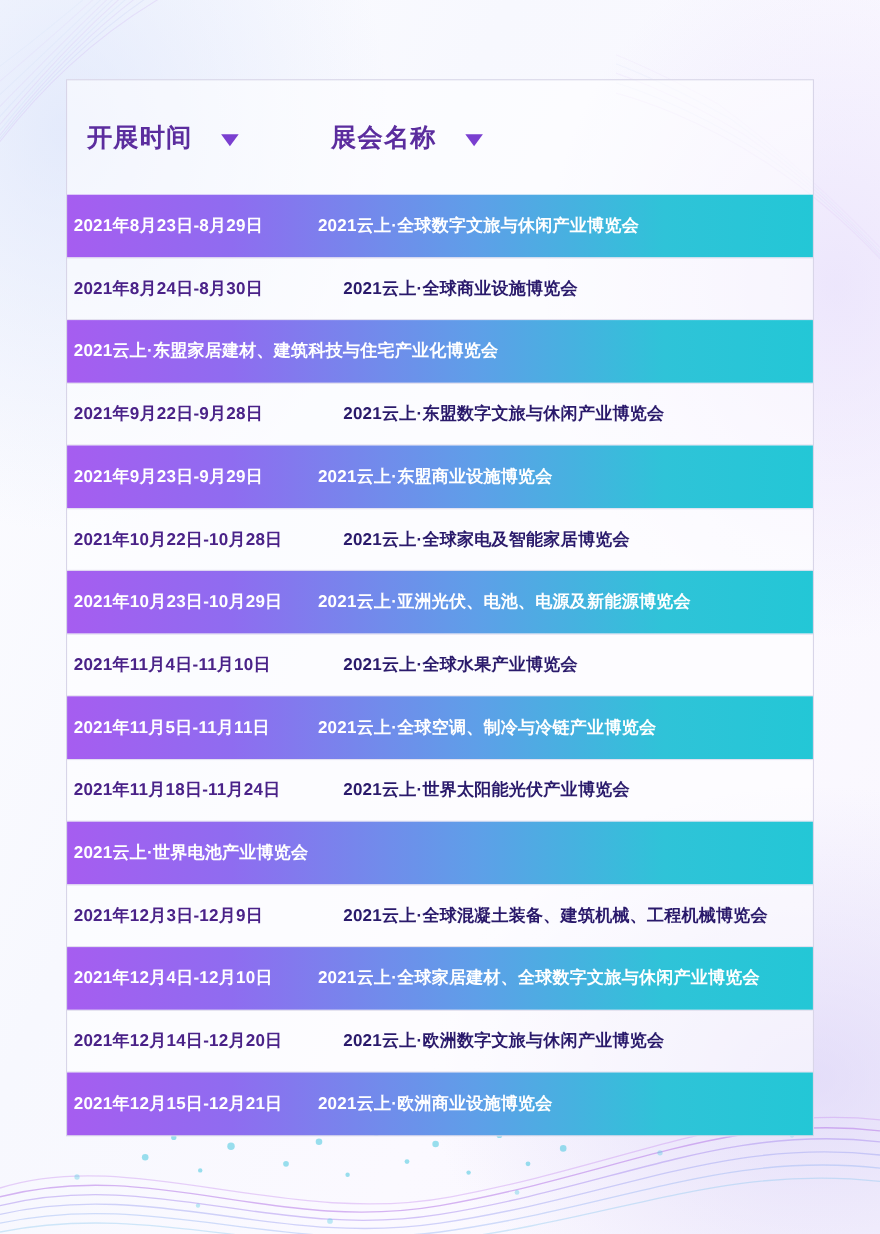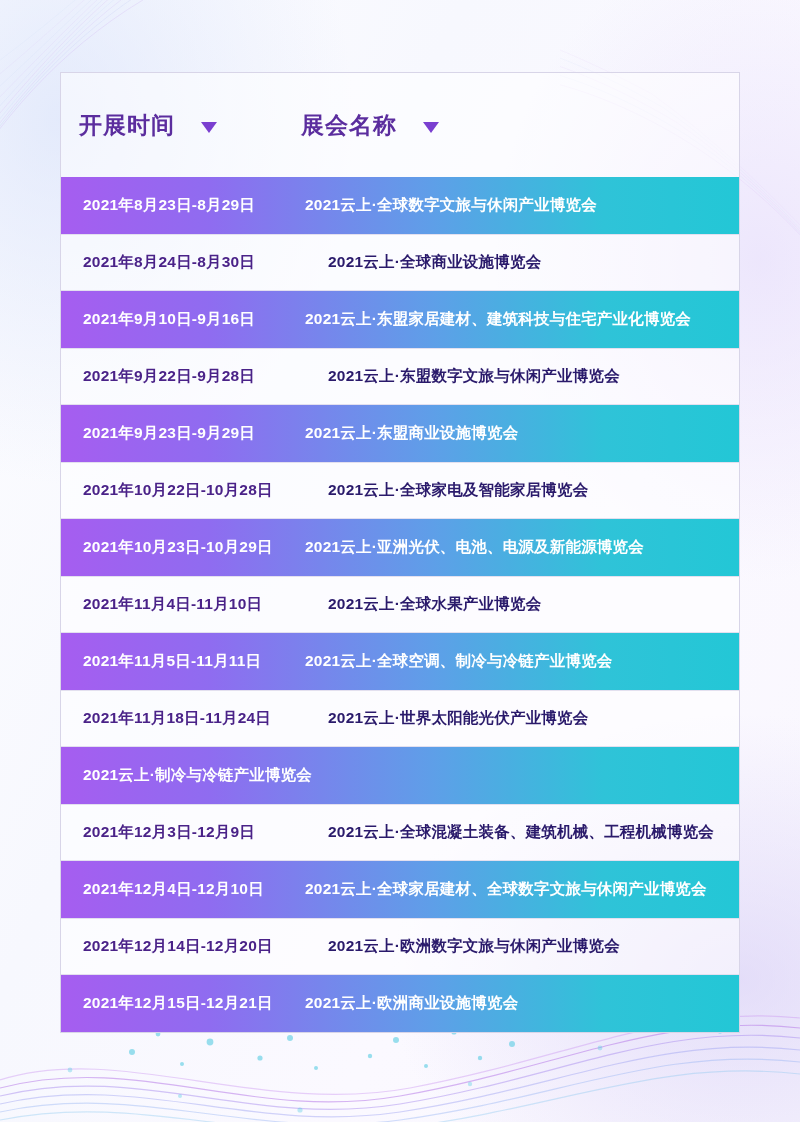--- a/index.html
+++ b/index.html
@@ -102,21 +102,21 @@
     border-right: 8px solid transparent;
     border-top: 11px solid #7a3fd0;
     margin-top: 4px;
   }
 
   .row {
     display: flex;
     align-items: center;
     height: 57px;
     box-sizing: border-box;
-    padding-left: 22px;
+    padding-left: 6px;
   }
   .row.odd {
     background: linear-gradient(90deg, #a65df0 0%, #8f6cf0 22%, #5e9fe8 55%, #2fc3d8 80%, #23c7d6 100%);
   }
   .row.odd .cell-date,
   .row.odd .cell-name {
     color: #ffffff;
   }
   .row.even {
     background: transparent;
@@ -225,21 +225,20 @@
     <div id="rows-container">
         <div class="row odd">
           <div class="cell-date">2021年8月23日-8月29日</div>
           <div class="cell-name">2021云上·全球数字文旅与休闲产业博览会</div>
         </div>
         <div class="row even">
           <div class="cell-date">2021年8月24日-8月30日</div>
           <div class="cell-name">2021云上·全球商业设施博览会</div>
         </div>
         <div class="row odd">
-          <div class="cell-date">2021年9月10日-9月16日</div>
           <div class="cell-name">2021云上·东盟家居建材、建筑科技与住宅产业化博览会</div>
         </div>
         <div class="row even">
           <div class="cell-date">2021年9月22日-9月28日</div>
           <div class="cell-name">2021云上·东盟数字文旅与休闲产业博览会</div>
         </div>
         <div class="row odd">
           <div class="cell-date">2021年9月23日-9月29日</div>
           <div class="cell-name">2021云上·东盟商业设施博览会</div>
         </div>
@@ -257,21 +256,21 @@
         </div>
         <div class="row odd">
           <div class="cell-date">2021年11月5日-11月11日</div>
           <div class="cell-name">2021云上·全球空调、制冷与冷链产业博览会</div>
         </div>
         <div class="row even">
           <div class="cell-date">2021年11月18日-11月24日</div>
           <div class="cell-name">2021云上·世界太阳能光伏产业博览会</div>
         </div>
         <div class="row odd">
-          <div class="cell-name">2021云上·制冷与冷链产业博览会</div>
+          <div class="cell-name">2021云上·世界电池产业博览会</div>
         </div>
         <div class="row even">
           <div class="cell-date">2021年12月3日-12月9日</div>
           <div class="cell-name">2021云上·全球混凝土装备、建筑机械、工程机械博览会</div>
         </div>
         <div class="row odd">
           <div class="cell-date">2021年12月4日-12月10日</div>
           <div class="cell-name">2021云上·全球家居建材、全球数字文旅与休闲产业博览会</div>
         </div>
         <div class="row even">

